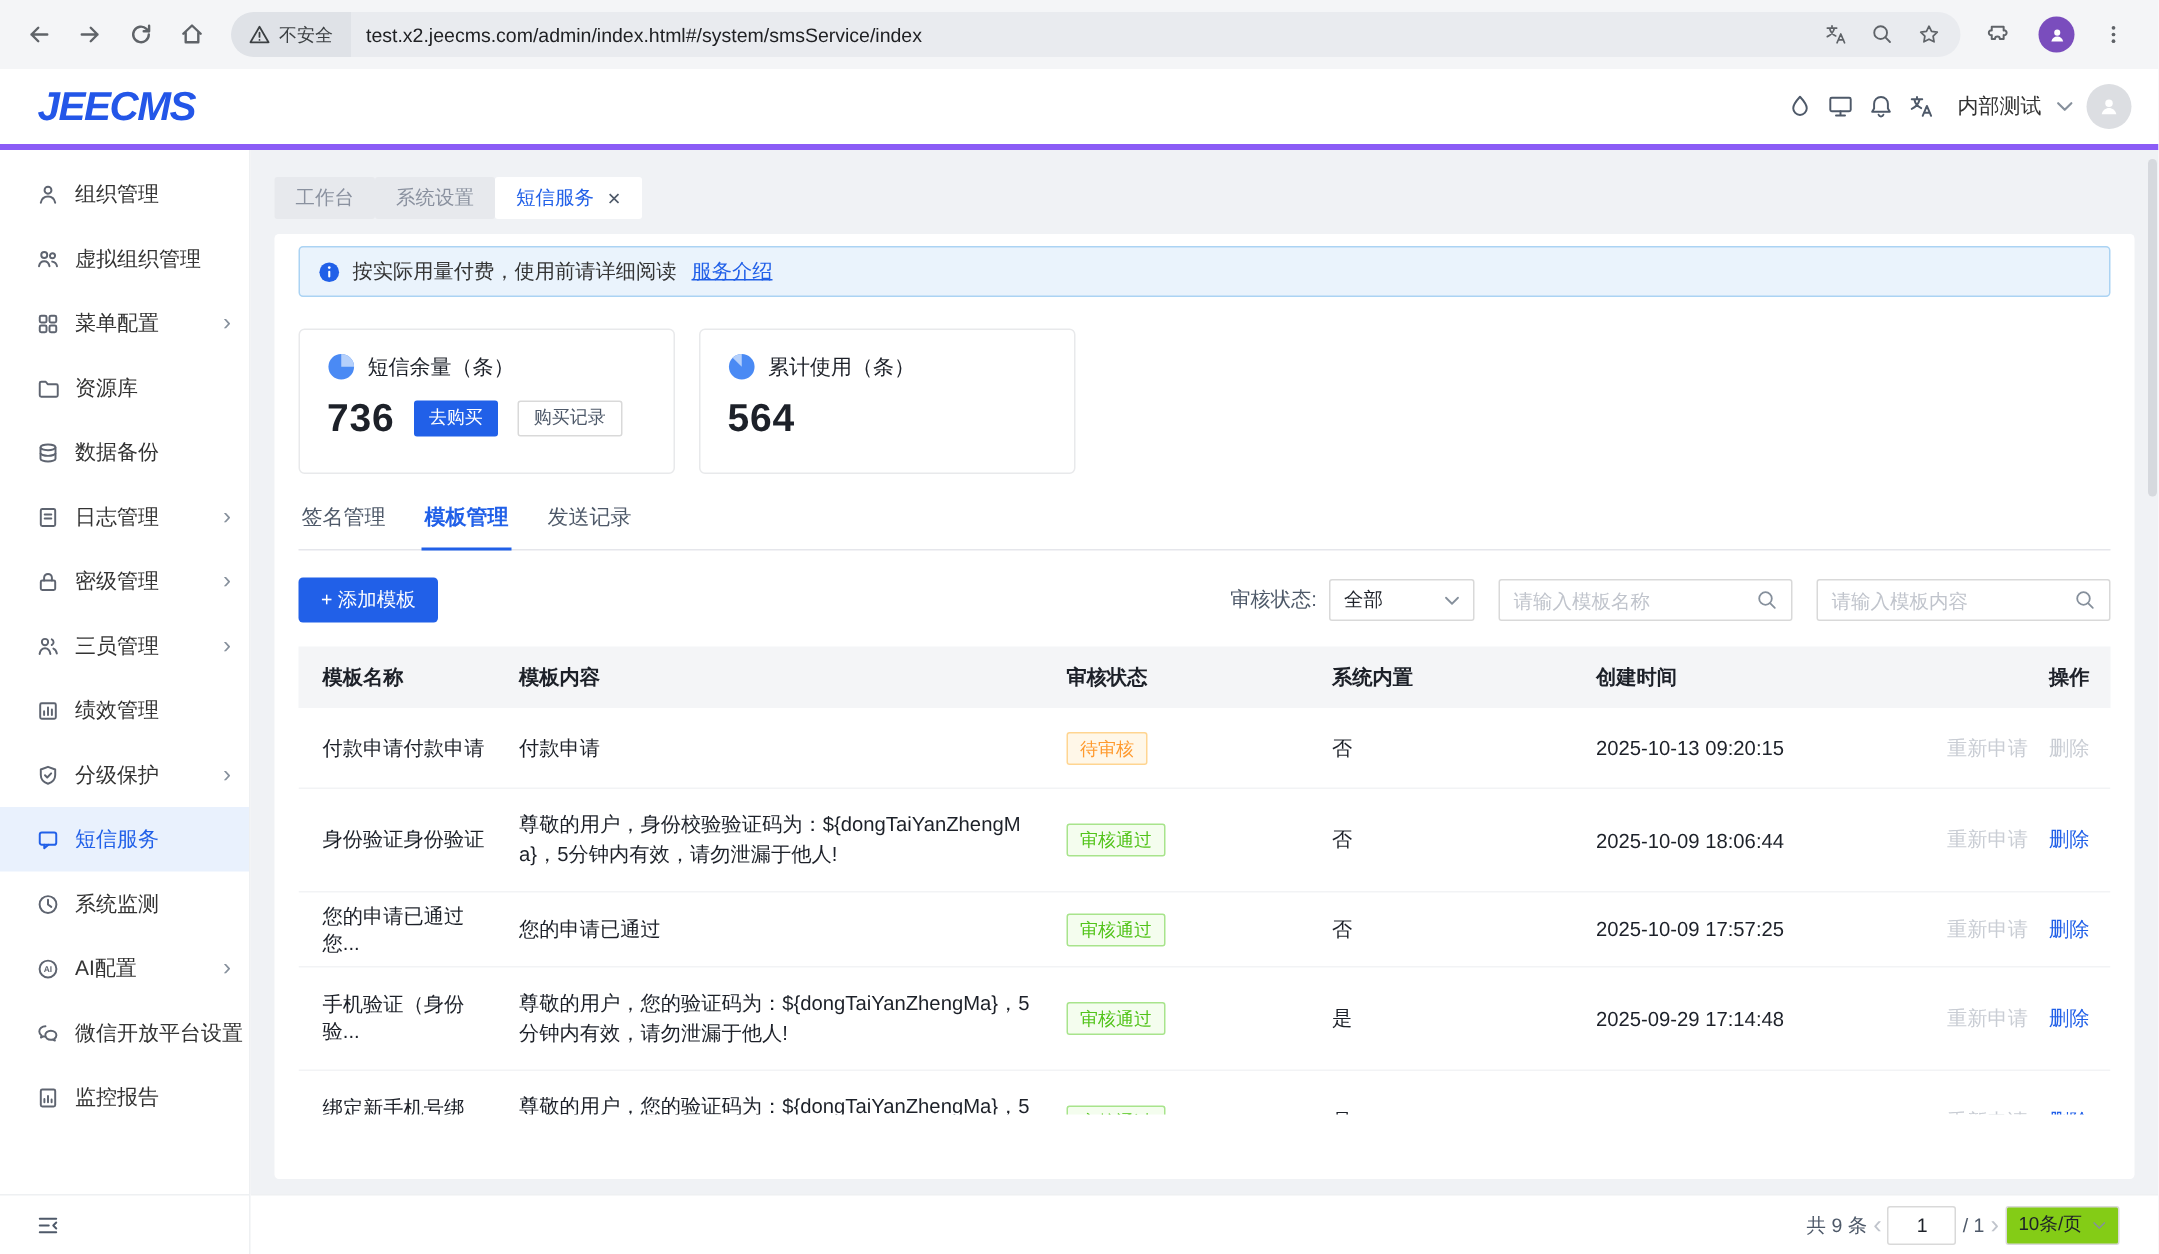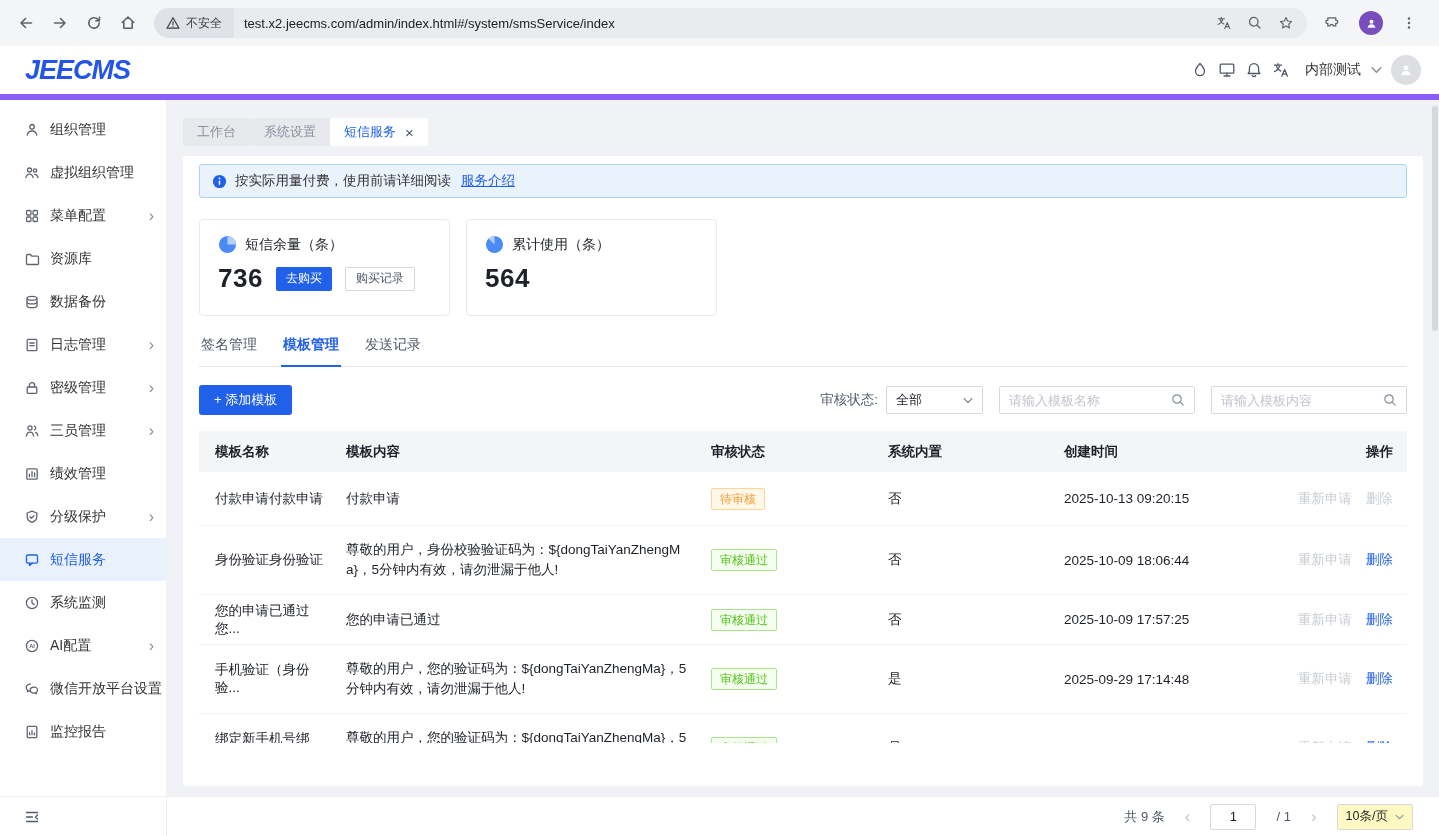--- a/index.html
+++ b/index.html
@@ -12,21 +12,21 @@
 .browser-bar{height:46px;background:#f4f5f7;display:flex;align-items:center;padding:0 10px;gap:2px}
 .ibtn{width:32px;height:32px;border-radius:50%;display:flex;align-items:center;justify-content:center;color:#5f6368;flex:none;cursor:pointer}
 .omnibox{flex:1;height:30px;background:#e9ebef;border-radius:15px;display:flex;align-items:center;margin:0 8px;overflow:hidden}
 .sec-chip{height:30px;display:flex;align-items:center;gap:6px;padding:0 12px;background:#dfe2e7;color:#3c4043;font-size:12px;border-radius:15px 0 0 15px;cursor:pointer}
 .url{flex:1;font-size:13px;color:#202124;margin-left:10px;white-space:nowrap;overflow:hidden}
 .omni-icons{display:flex;align-items:center;gap:15px;padding-right:13px;color:#5f6368}
 .browser-right{display:flex;align-items:center;gap:10px;padding-right:4px}
 .b-avatar{width:24px;height:24px;border-radius:50%;background:#7a4dbd;display:flex;align-items:center;justify-content:center;cursor:pointer}
 
 
-.app-header{height:54px;background:#fff;display:flex;align-items:center;padding:0 18px 0 25px;border-bottom:6px solid #8b5cf6;position:relative;z-index:2}
+.app-header{height:54px;background:#fff;display:flex;align-items:center;padding:0 18px 0 25px;border-bottom:4px solid #8b5cf6;position:relative;z-index:2}
 .logo{font-size:27px;font-weight:bold;font-style:italic;color:#2356e8;letter-spacing:-1px;cursor:pointer}
 .app-nav{display:flex;gap:28px;margin-left:58px}
 .nav-item{font-size:15px;color:#333;position:relative;height:54px;line-height:54px;cursor:pointer;white-space:nowrap}
 .nav-item.active{color:#2160e8}
 .nav-item.active::after{content:"";position:absolute;left:1px;right:1px;bottom:9px;height:3px;background:#2160e8;border-radius:2px}
 .header-right{margin-left:auto;display:flex;align-items:center;gap:9px;color:#4e5969}
 .env-wrap{display:flex;align-items:center;gap:10px;margin-left:6px;cursor:pointer}
 .env{font-size:14px;color:#333}
 .h-avatar{width:30px;height:30px;border-radius:50%;background:#dcdee2;display:flex;align-items:center;justify-content:center;cursor:pointer}
 
@@ -96,24 +96,24 @@
 .td.c-content{line-height:20px;word-break:break-all}
 .badge{display:inline-block;height:22px;line-height:20px;padding:0 8px;font-size:12px;border-radius:2px;border:1px solid}
 .badge.pending{color:#ff9a2e;background:#fff7e8;border-color:#ffd591}
 .badge.approved{color:#52c41a;background:#f4fdee;border-color:#a8e48c}
 .acts{display:flex;justify-content:flex-end;gap:14px;padding-right:14px;width:117px;flex:none}
 .act{font-size:13.5px}
 .act.disabled{color:#c9cdd4;cursor:default}
 .act.link{color:#2160e8}
 
 
-.bottom-bar{position:absolute;left:0;right:0;bottom:0;height:40px;background:#fff;border-top:1px solid #eef0f2;display:flex;align-items:center;justify-content:flex-end;padding-right:26px;gap:20px;font-size:13px;color:#4e5969}
+.bottom-bar{position:absolute;left:0;right:0;bottom:0;height:40px;background:#fff;border-top:1px solid #eef0f2;display:flex;align-items:center;justify-content:flex-end;padding-right:26px;gap:4px;font-size:13px;color:#4e5969}
 .pg-arrow{color:#c0c4cc;font-size:17px;line-height:1;cursor:pointer}
 .page-input{width:46px;height:26px;border:1px solid #d9d9d9;border-radius:2px;text-align:center;font-size:13px;color:#1d2129;outline:none;font-family:inherit}
-.size-select{height:26px;border:1px solid #d9d9d9;border-radius:2px;padding:10px 8px;display:flex;align-items:center;gap:7px;font-size:12.5px;color:#1d2129;cursor:pointer;background:#fef9c3}
+.size-select{height:26px;border:1px solid #d9d9d9;border-radius:2px;padding:10px 8px;display:flex;align-items:center;gap:7px;font-size:12.5px;color:#1d2129;cursor:pointer;background:#84cc16}
 .size-select .dn{color:#86909c}
 
 
 .vscroll{position:absolute;right:1px;top:6px;width:6px;height:225px;background:#cdd0d5;border-radius:3px;opacity:.75}
 </style>
 </head>
 <body>
 
 <div class="browser-bar">
   <span class="ibtn">

